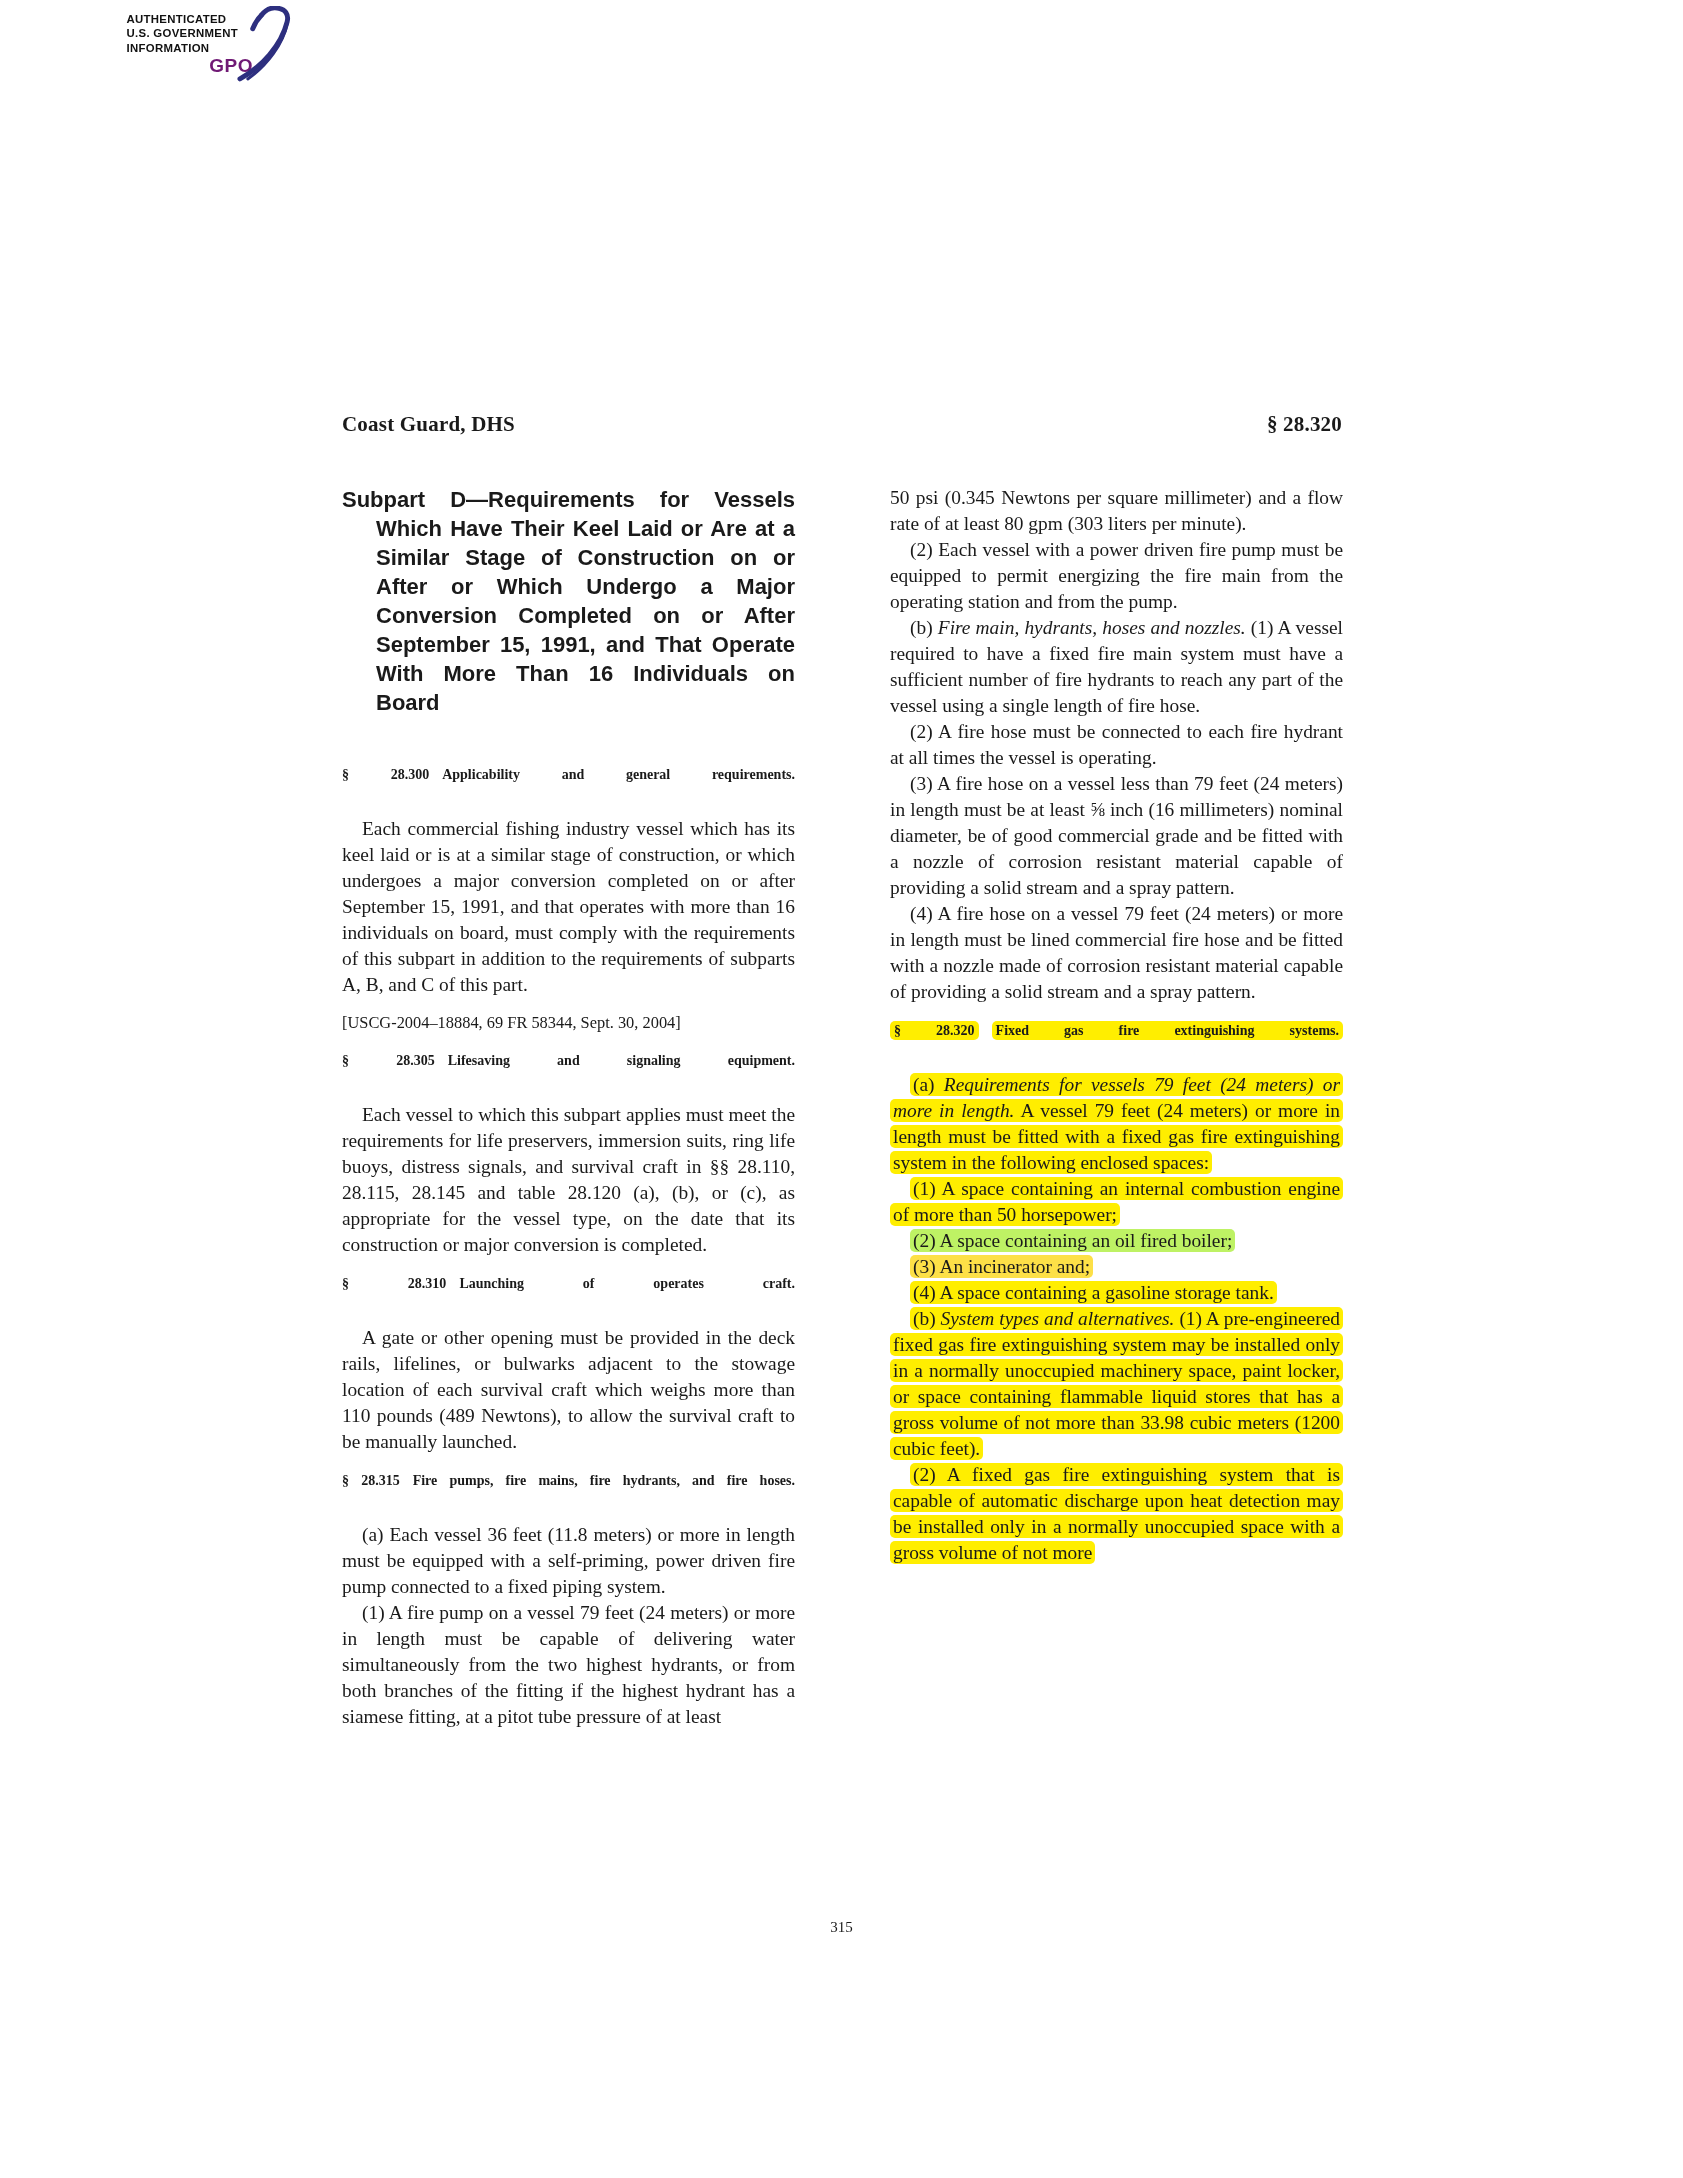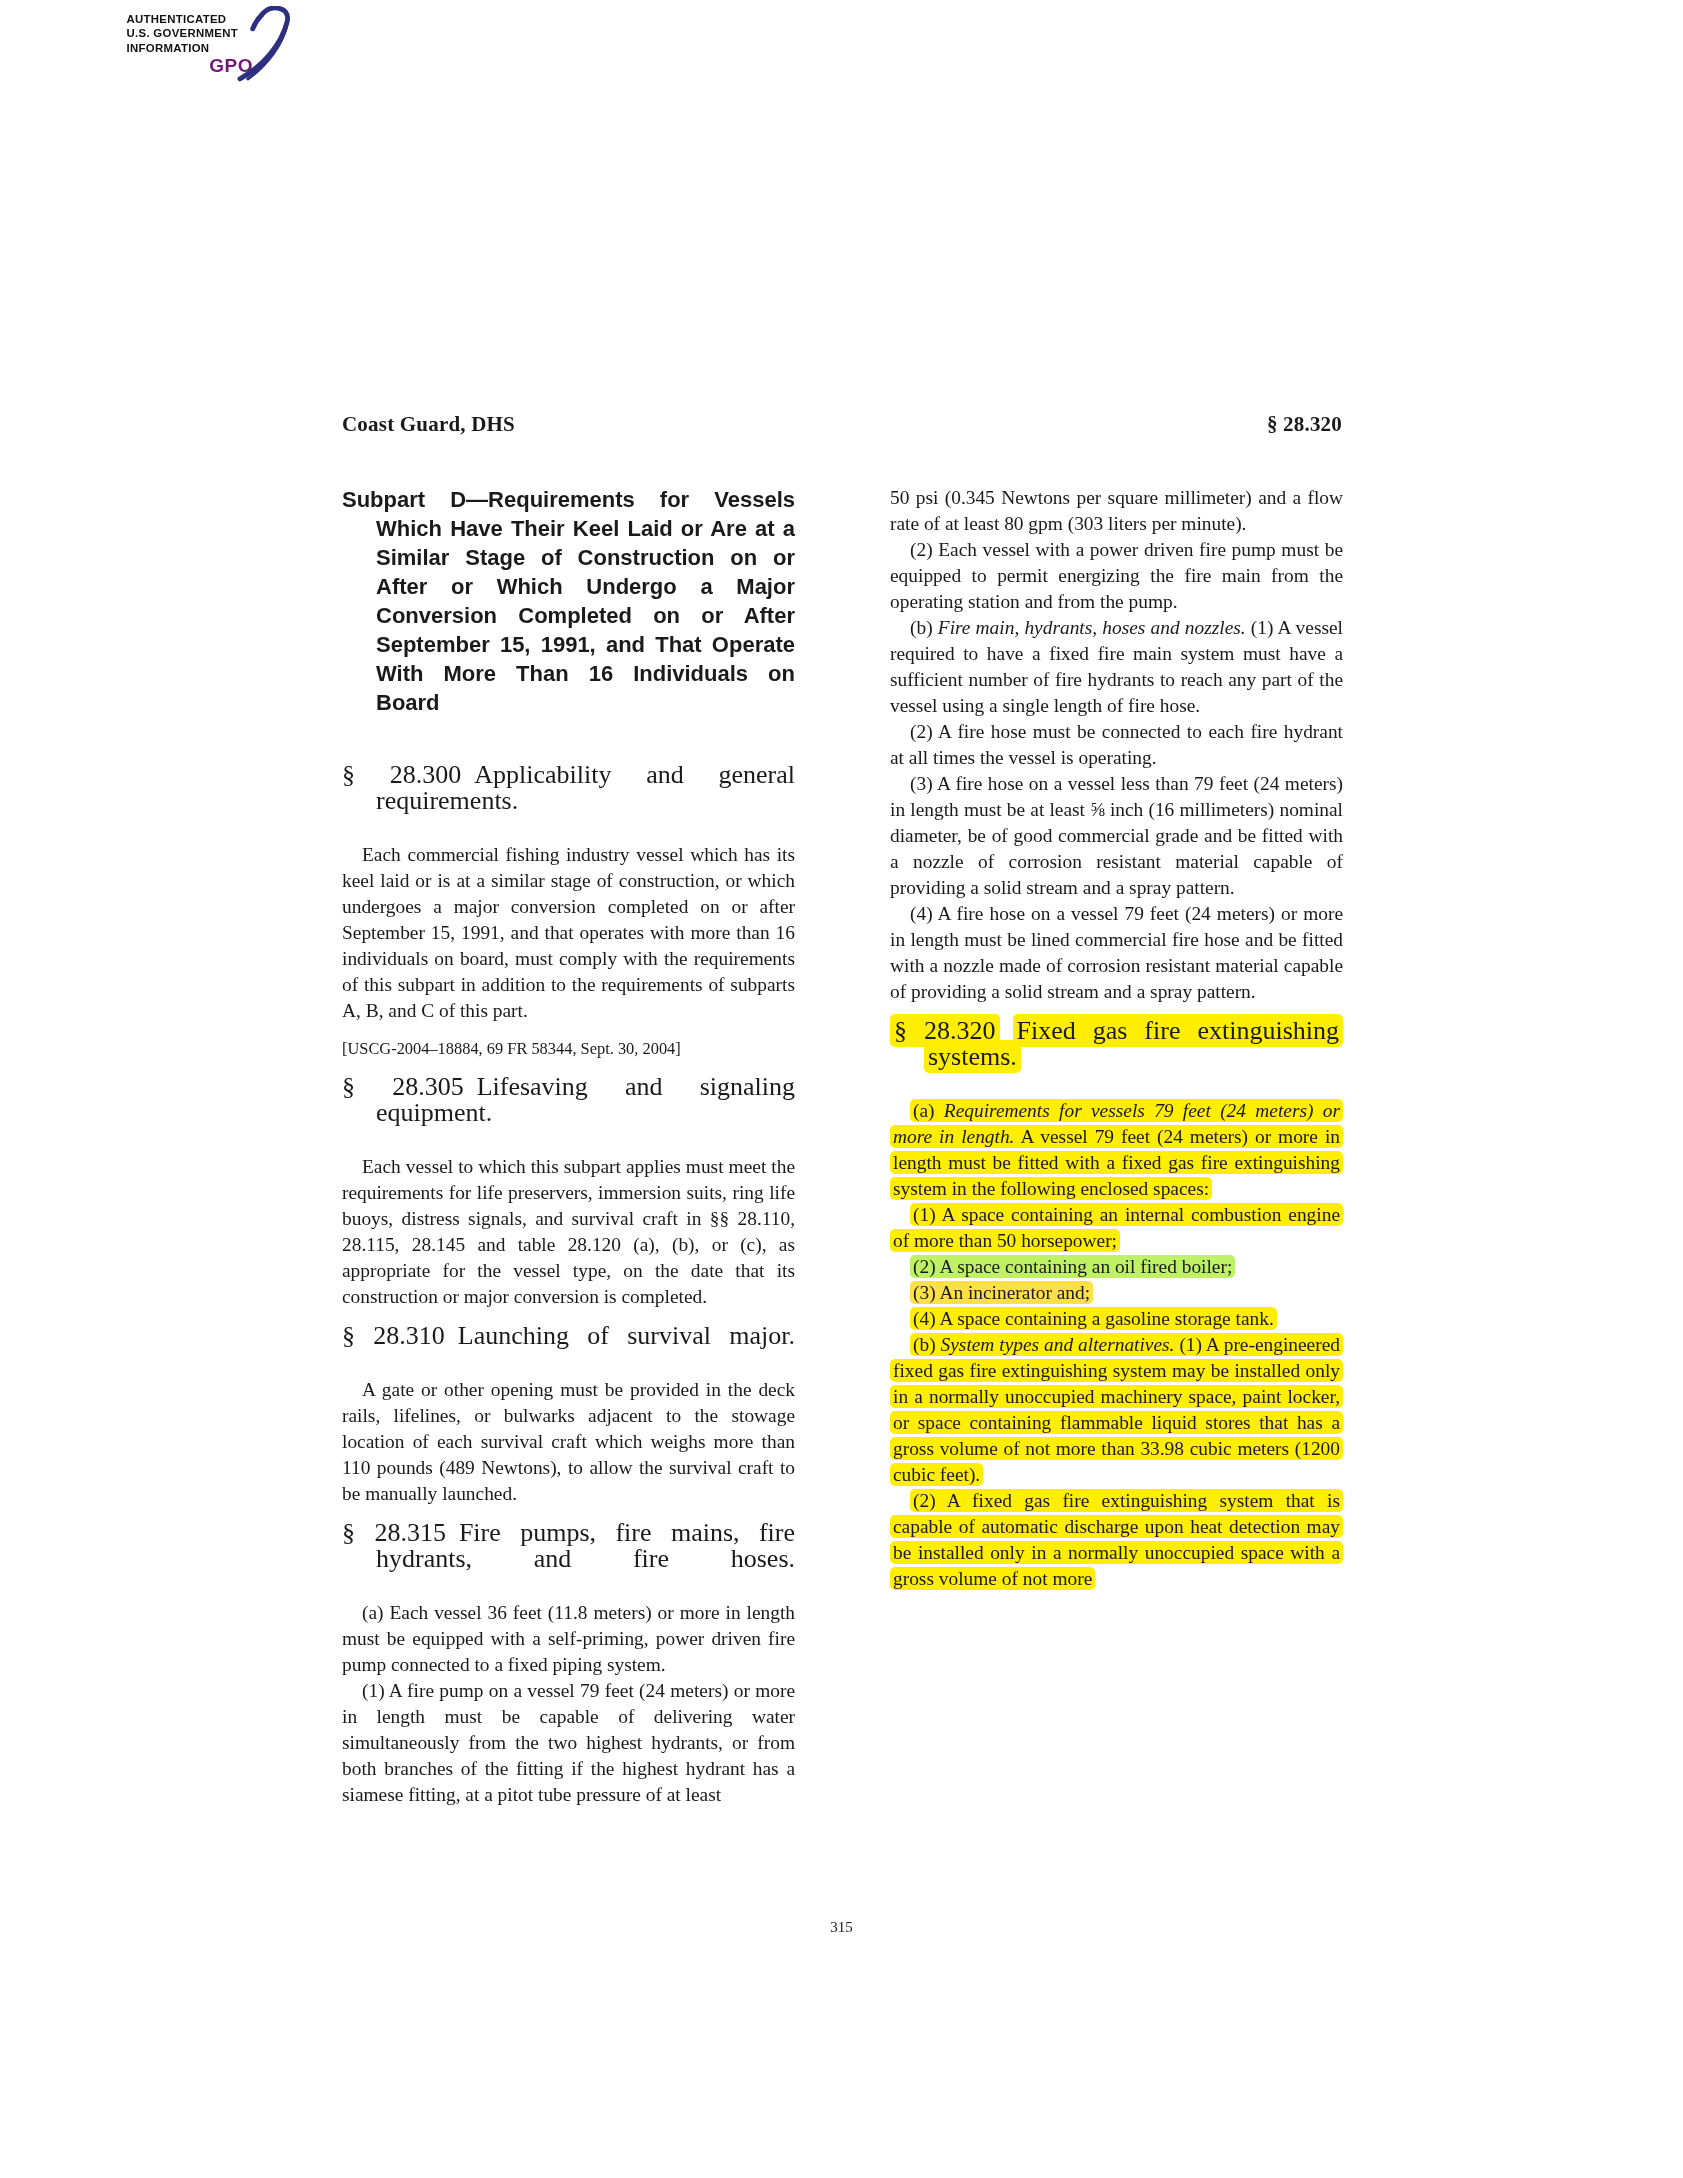--- a/index.html
+++ b/index.html
@@ -109,22 +109,22 @@
     margin: 0 0 16px 0;
   }
   .subpart-head::after {
     content: "";
     display: inline-block;
     width: 100%;
   }
 
   
   .sec-head {
-    font-weight: normal;
-    font-size: 26px;
+    font-weight: bold;
+    font-size: 14px;
     line-height: 26px;
     text-align: justify;
     padding-left: 34px;
     text-indent: -34px;
     margin: 13px 0 2px 0;
   }
   .sec-head::after {
     content: "";
     display: inline-block;
     width: 100%;
@@ -208,21 +208,21 @@
       </div>
       <p class="para">Each commercial fishing industry vessel which has its keel laid or is at a similar stage of construction, or which undergoes a major conversion completed on or after September 15, 1991, and that operates with more than 16 individuals on board, must comply with the requirements of this subpart in addition to the requirements of subparts A, B, and C of this part.</p>
       <p class="cite">[USCG-2004–18884, 69 FR 58344, Sept. 30, 2004]</p>
 
       <div class="sec-head">
         <span class="secno">§ 28.305</span><span class="gap"></span><span>Lifesaving and signaling equipment.</span>
       </div>
       <p class="para">Each vessel to which this subpart applies must meet the requirements for life preservers, immersion suits, ring life buoys, distress signals, and survival craft in §§ 28.110, 28.115, 28.145 and table 28.120 (a), (b), or (c), as appropriate for the vessel type, on the date that its construction or major conversion is completed.</p>
 
       <div class="sec-head">
-        <span class="secno">§ 28.310</span><span class="gap"></span><span>Launching of survival major.</span>
+        <span class="secno">§ 28.310</span><span class="gap"></span><span>Launching of operates craft.</span>
       </div>
       <p class="para">A gate or other opening must be provided in the deck rails, lifelines, or bulwarks adjacent to the stowage location of each survival craft which weighs more than 110 pounds (489 Newtons), to allow the survival craft to be manually launched.</p>
 
       <div class="sec-head">
         <span class="secno">§ 28.315</span><span class="gap"></span><span>Fire pumps, fire mains, fire hydrants, and fire hoses.</span>
       </div>
       <p class="para">(a) Each vessel 36 feet (11.8 meters) or more in length must be equipped with a self-priming, power driven fire pump connected to a fixed piping system.</p>
       <p class="para">(1) A fire pump on a vessel 79 feet (24 meters) or more in length must be capable of delivering water simultaneously from the two highest hydrants, or from both branches of the fitting if the highest hydrant has a siamese fitting, at a pitot tube pressure of at least</p>
 
     </div>

